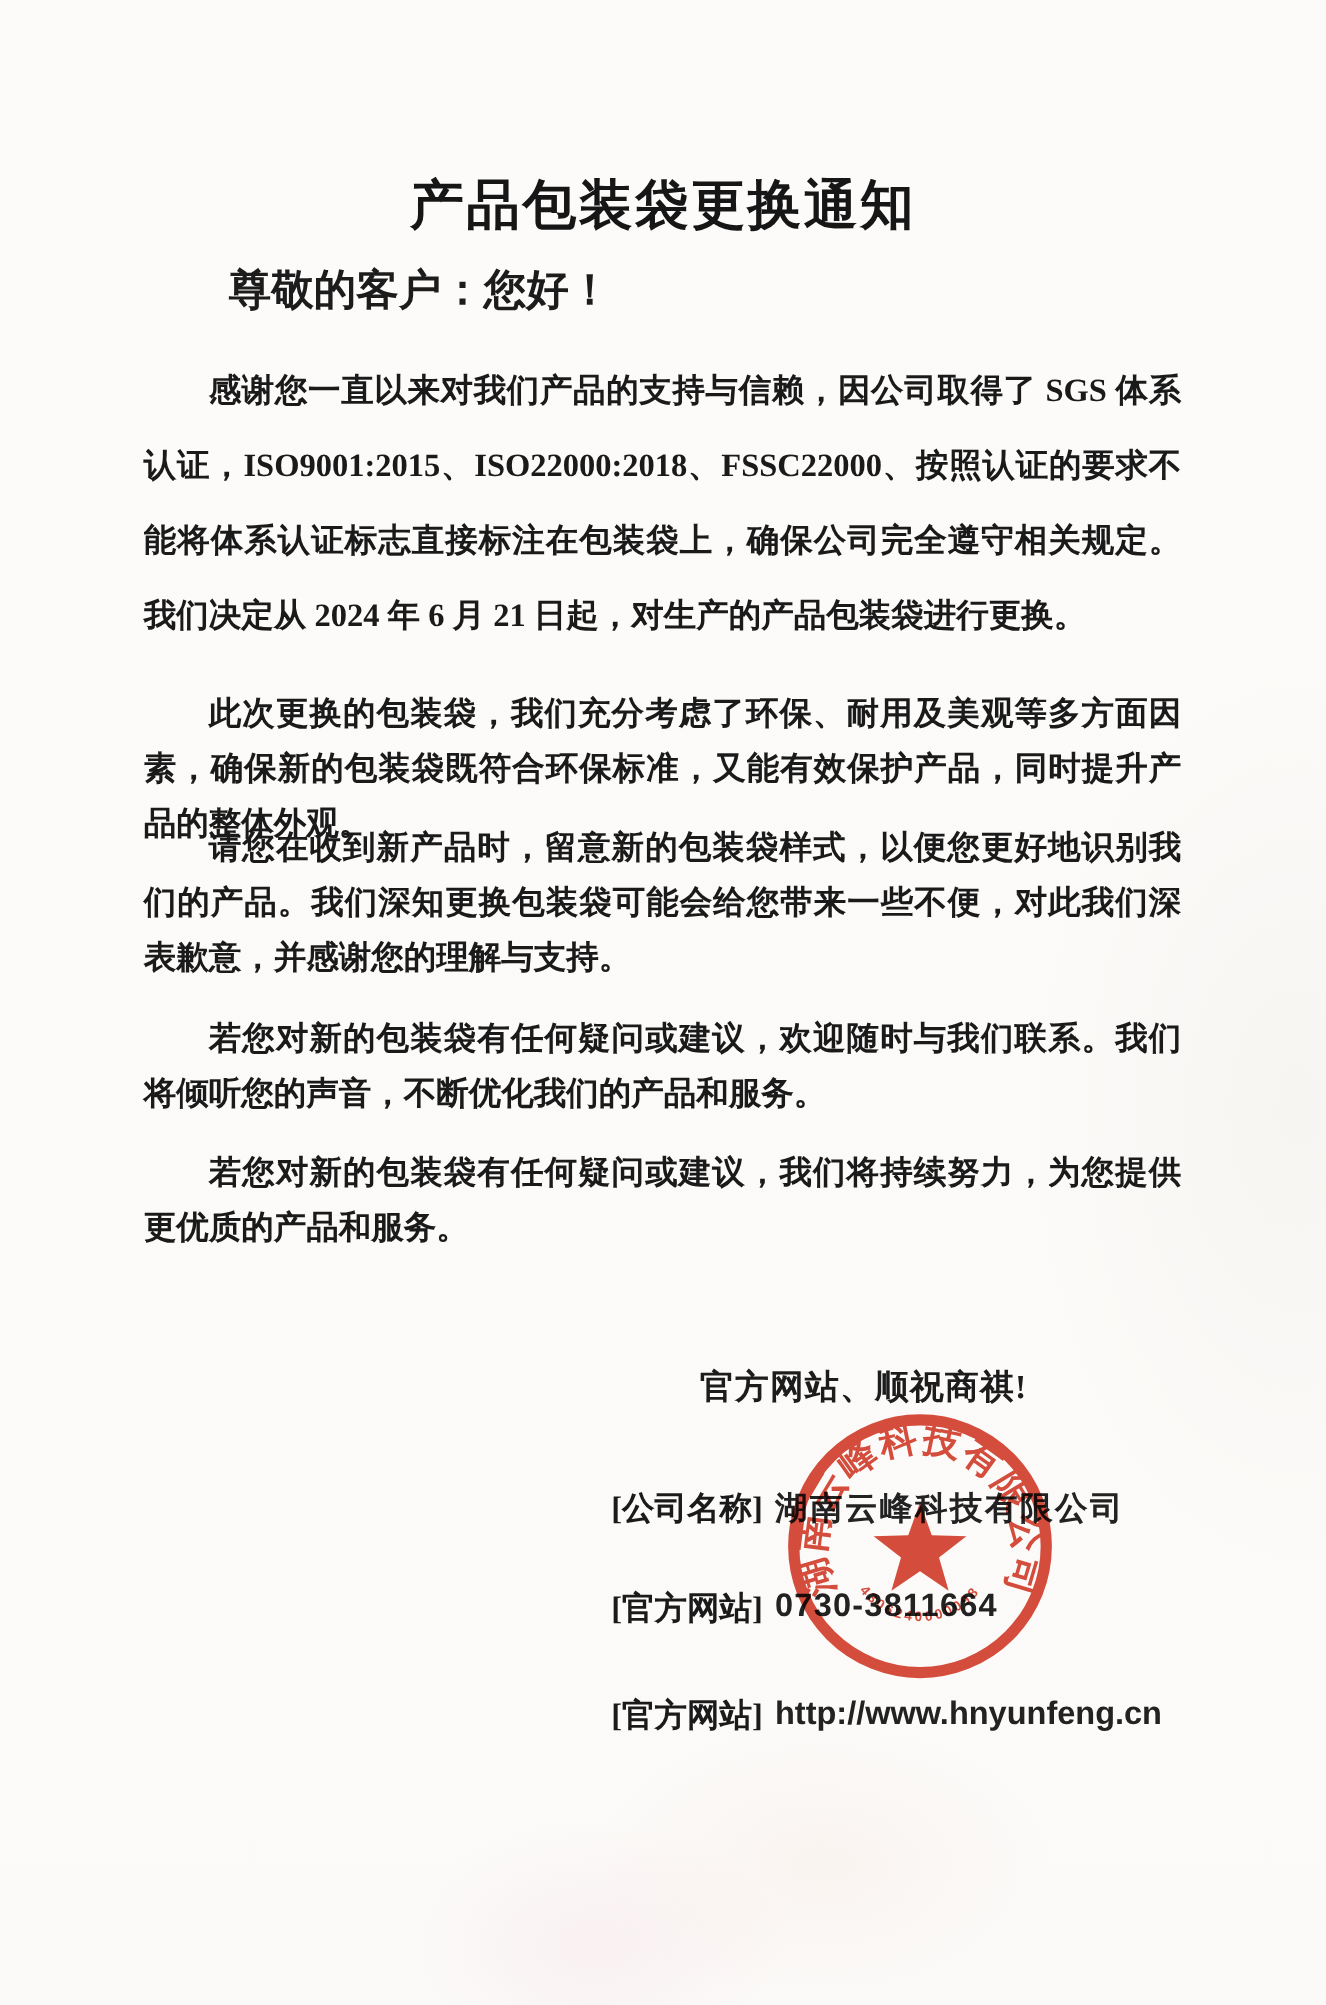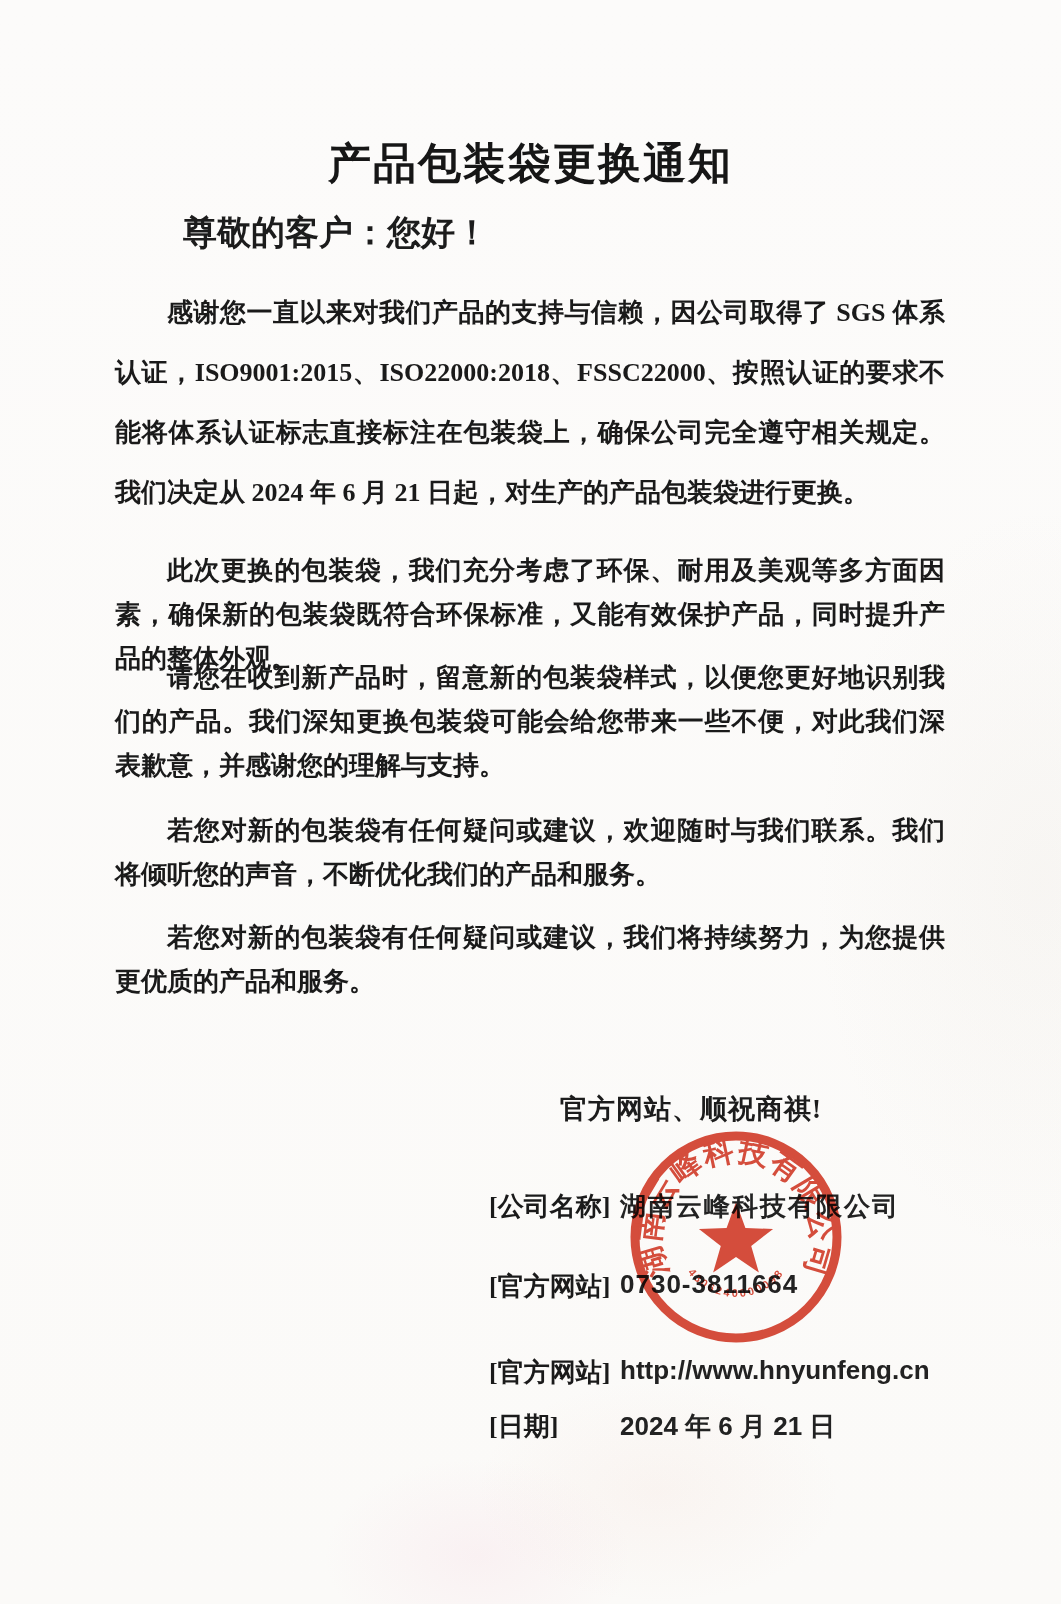--- a/index.html
+++ b/index.html
@@ -98,24 +98,20 @@
     <span class="fvalue" style="font-family:'Liberation Serif','DejaVu Serif',serif;letter-spacing:2px;">湖南云峰科技有限公司</span>
   </div>
   <div class="frow r2">
     <span class="flabel">[官方网站]</span>
     <span class="fvalue" style="letter-spacing:1px;">0730-3811664</span>
   </div>
   <div class="frow r3">
     <span class="flabel">[官方网站]</span>
     <span class="fvalue">http://www.hnyunfeng.cn</span>
   </div>
-  <div class="frow r4">
-    <span class="flabel">[日期]</span>
-    <span class="fvalue">2024 年 6 月 21 日</span>
-  </div>
 
   <div class="stamp">
     <svg viewBox="0 0 216 216" xmlns="http://www.w3.org/2000/svg">
       <defs>
         <path id="ringArc" d="M 42.2 146 A 76 76 0 1 1 173.8 146" fill="none"></path>
         <path id="serialArc" d="M 58.9 142.4 A 60 60 0 0 0 157.1 142.4" fill="none"></path>
       </defs>
       <circle cx="108" cy="108" r="101" fill="none" stroke-width="9" stroke="#d23320"></circle>
       <polygon points="108,73 117.4,99.1 145.1,99.9 123.2,116.9 130.9,143.6 108,128 85.1,143.6 92.8,116.9 70.9,99.9 98.6,99.1" fill="#d23320"></polygon>
       <text class="ring-text" fill="#d23320">

